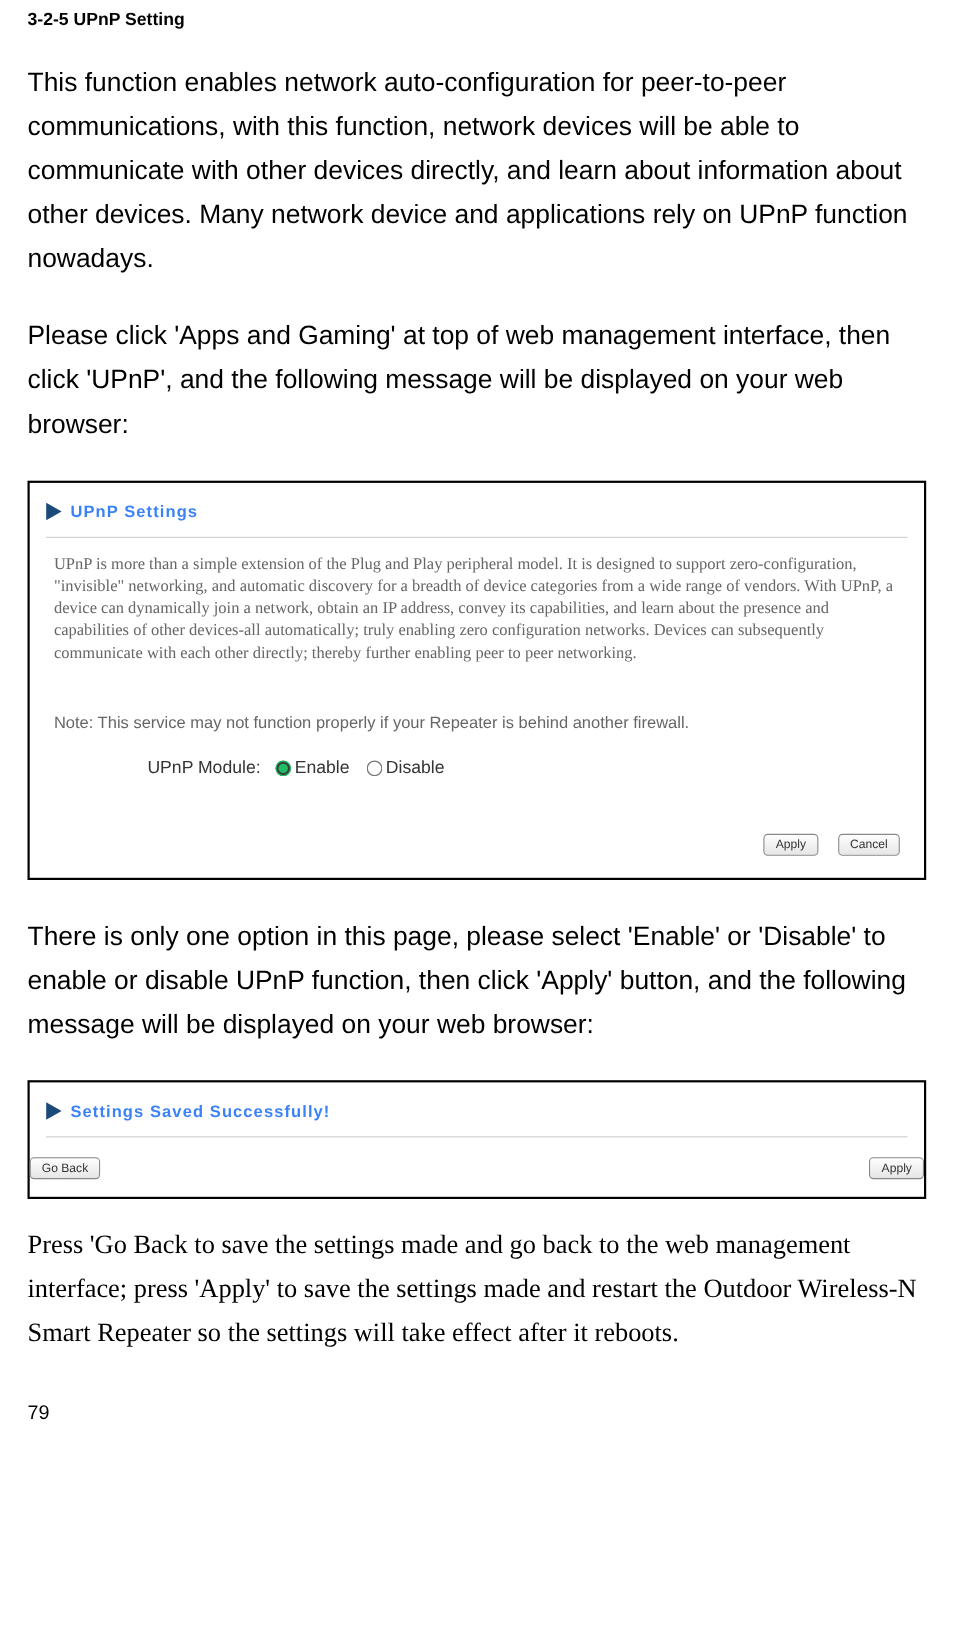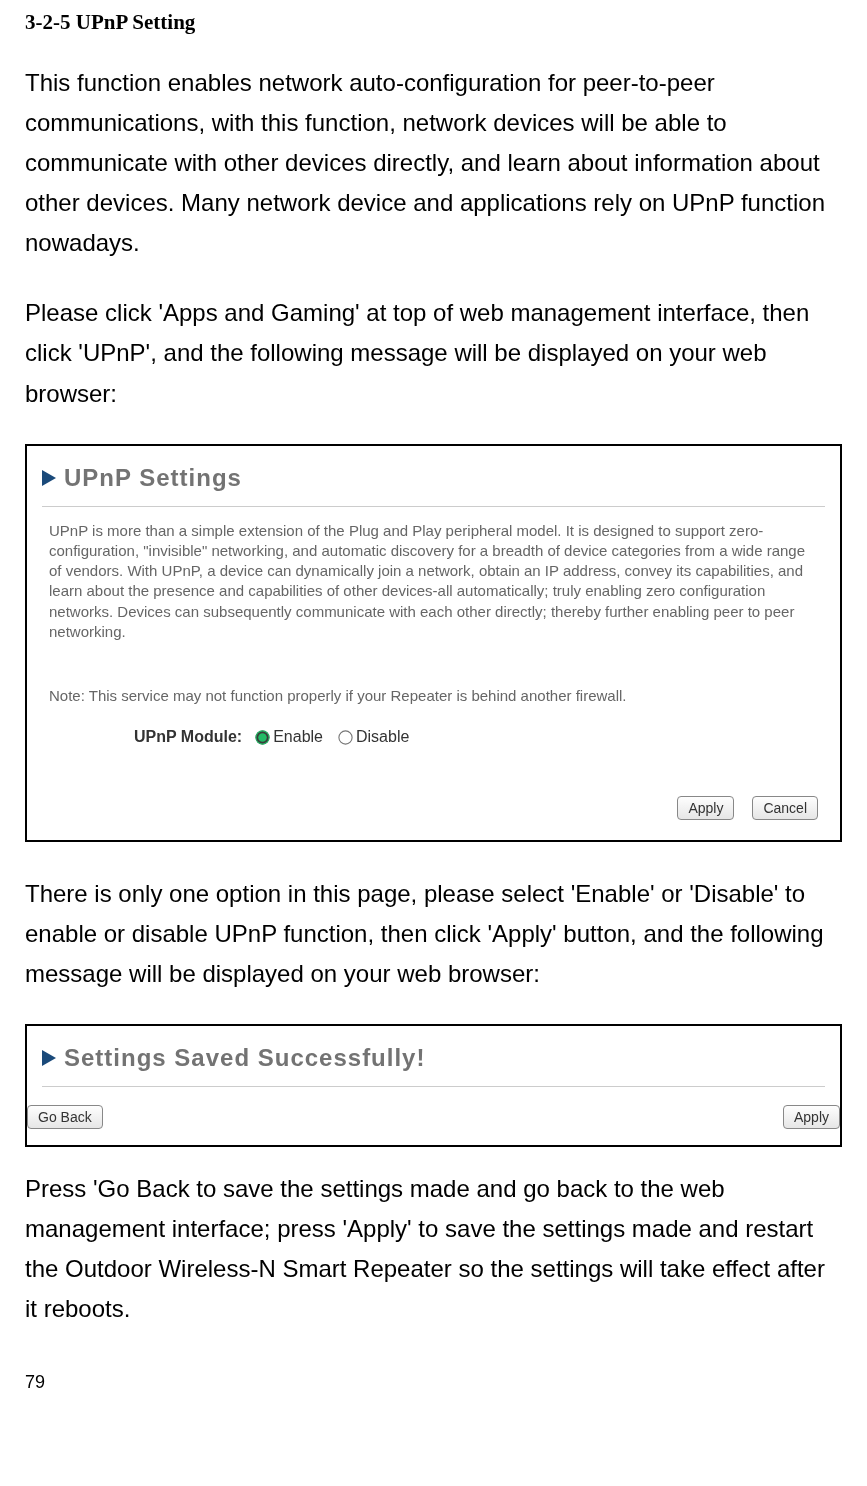--- a/index.html
+++ b/index.html
@@ -5,23 +5,23 @@
     * { margin: 0; padding: 0; box-sizing: border-box; }
     body {
       font-family: Arial, Helvetica, sans-serif;
       background: #fff;
       width: 867px;
       margin: 0 auto;
       padding: 10px 25px 30px 25px;
       color: #000;
     }
     .doc-heading {
-      font-family: Liberation Serif, serif;
+      font-family: Liberation Sans, sans-serif;
       font-weight: bold;
-      font-size: 21px;
+      font-size: 16px;
       margin-bottom: 28px;
     }
     .doc-para {
       font-size: 24px;
       line-height: 1.67;
       margin-bottom: 30px;
     }
     .screenshot-box {
       border: 2px solid #000;
       margin: 0 0 32px 0;
@@ -35,54 +35,54 @@
     .chevron {
       width: 0; height: 0;
       border-left: 14px solid #1a4a7a;
       border-top: 8px solid transparent;
       border-bottom: 8px solid transparent;
       margin-right: 8px;
     }
     .panel-title {
       font-family: Arial, Helvetica, sans-serif;
       font-weight: bold;
-      font-size: 24px;
-      color: #737373;
+      font-size: 15px;
+      color: #3b82f6;
       letter-spacing: 1px;
       text-align: center;
     }
     .panel-divider {
       height: 1px;
       background: #ccc;
       margin: 6px 15px 14px 15px;
     }
     .panel-body {
       padding: 0 22px 20px 22px;
       color: #666;
       font-size: 15px;
       line-height: 1.35;
     }
     .panel-desc {
       margin-bottom: 16px;
+      font-family: Liberation Serif, serif;
     }
     .panel-note {
       margin-bottom: 20px;
       margin-top: 44px;
     }
     .upnp-row {
       display: flex;
       align-items: center;
       justify-content: flex-start;
       font-size: 16px;
       margin-left: 85px;
     }
     .upnp-label {
       color: #333;
       margin-right: 14px;
-      font-weight: bold;
     }
     .radio-group {
       display: flex;
       gap: 16px;
       color: #333;
     }
     .radio-opt {
       display: flex;
       align-items: center;
       gap: 4px;
@@ -95,34 +95,34 @@
       padding: 0 22px 20px 0;
       margin-top: 28px;
     }
     .center-row {
       display: flex;
       justify-content: space-between;
       gap: 10px;
       padding: 4px 0 16px 0;
     }
     .ui-button {
-      font-size: 14px;
+      font-size: 11px;
       padding: 3px 10px;
       border: 1px solid #888;
       border-radius: 4px;
       background: linear-gradient(#fefefe, #e6e6e6);
       color: #333;
       cursor: pointer;
     }
     .page-number {
       font-family: Liberation Sans, sans-serif;
       font-size: 18px;
       margin-top: 42px;
     }
-    .after-box-para { margin-top: -10px; }
+    .after-box-para { margin-top: -10px; font-family: Liberation Serif, serif; }
   </style>
 </head>
 <body>
 
 <h2 class="doc-heading">3-2-5 UPnP Setting</h2>
 
 <p class="doc-para">This function enables network auto-configuration for peer-to-peer communications, with this function, network devices will be able to communicate with other devices directly, and learn about information about other devices. Many network device and applications rely on UPnP function nowadays.</p>
 
 <p class="doc-para">Please click 'Apps and Gaming' at top of web management interface, then click 'UPnP', and the following message will be displayed on your web browser:</p>
 

